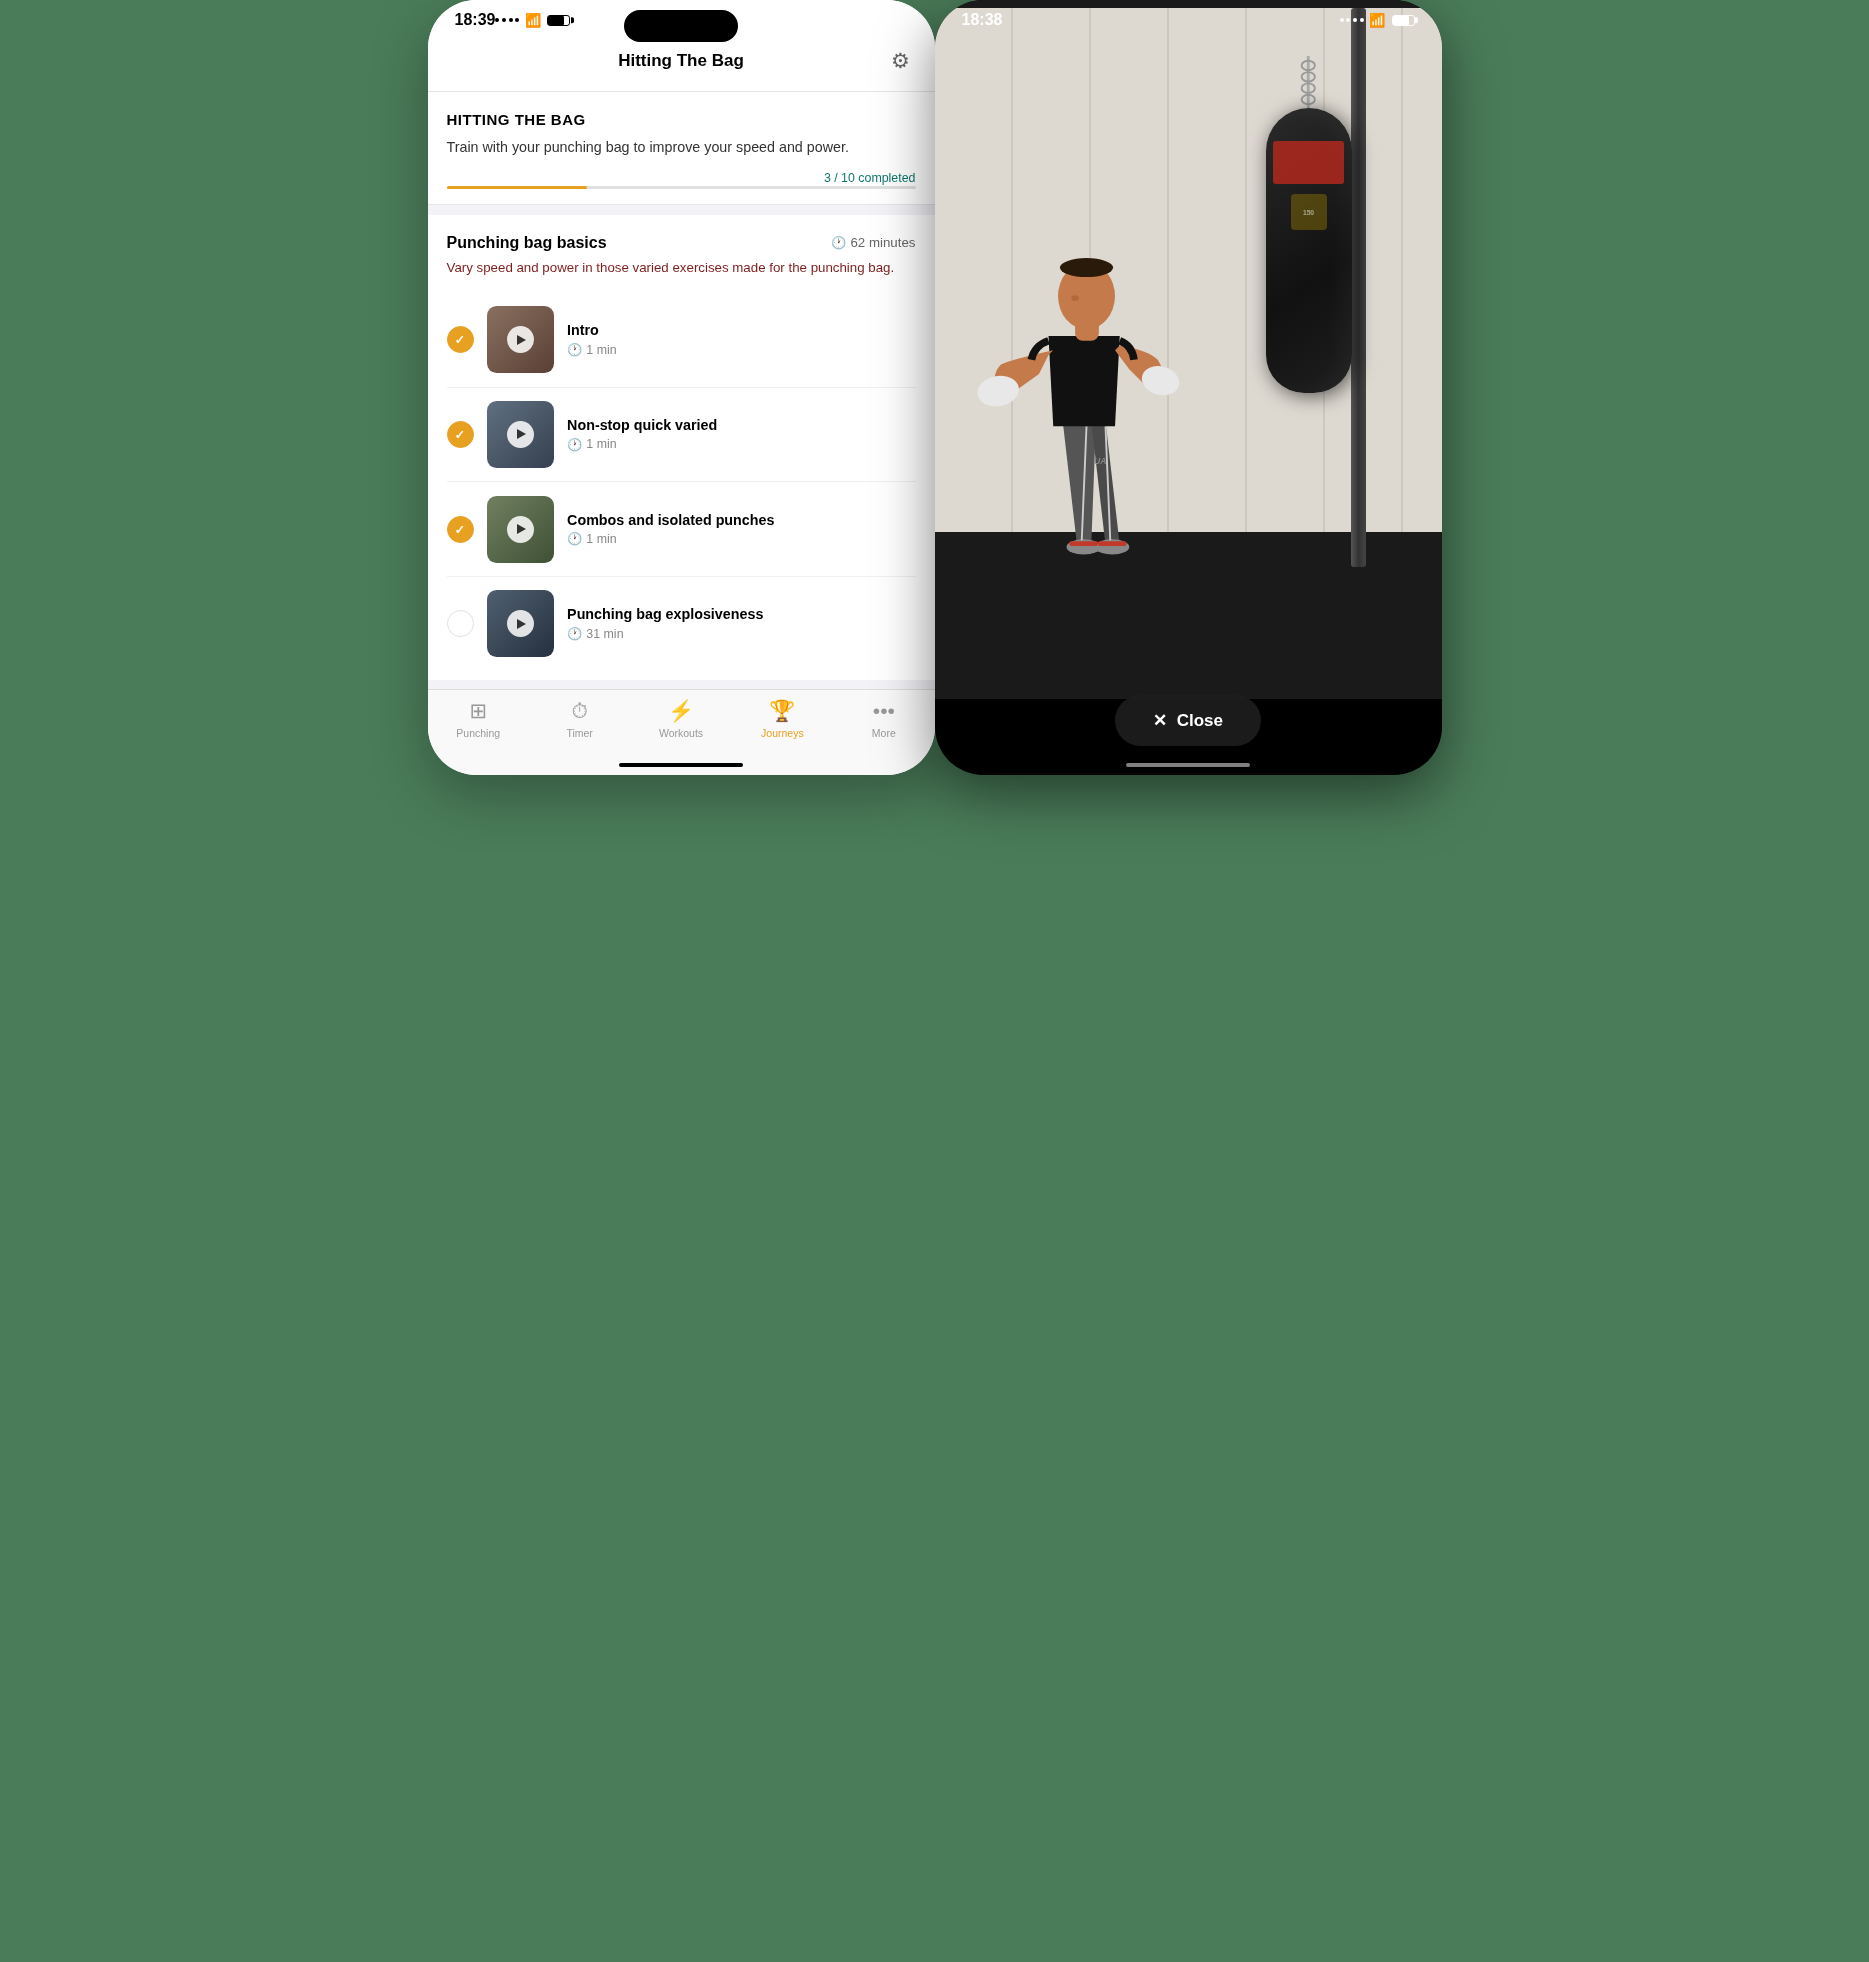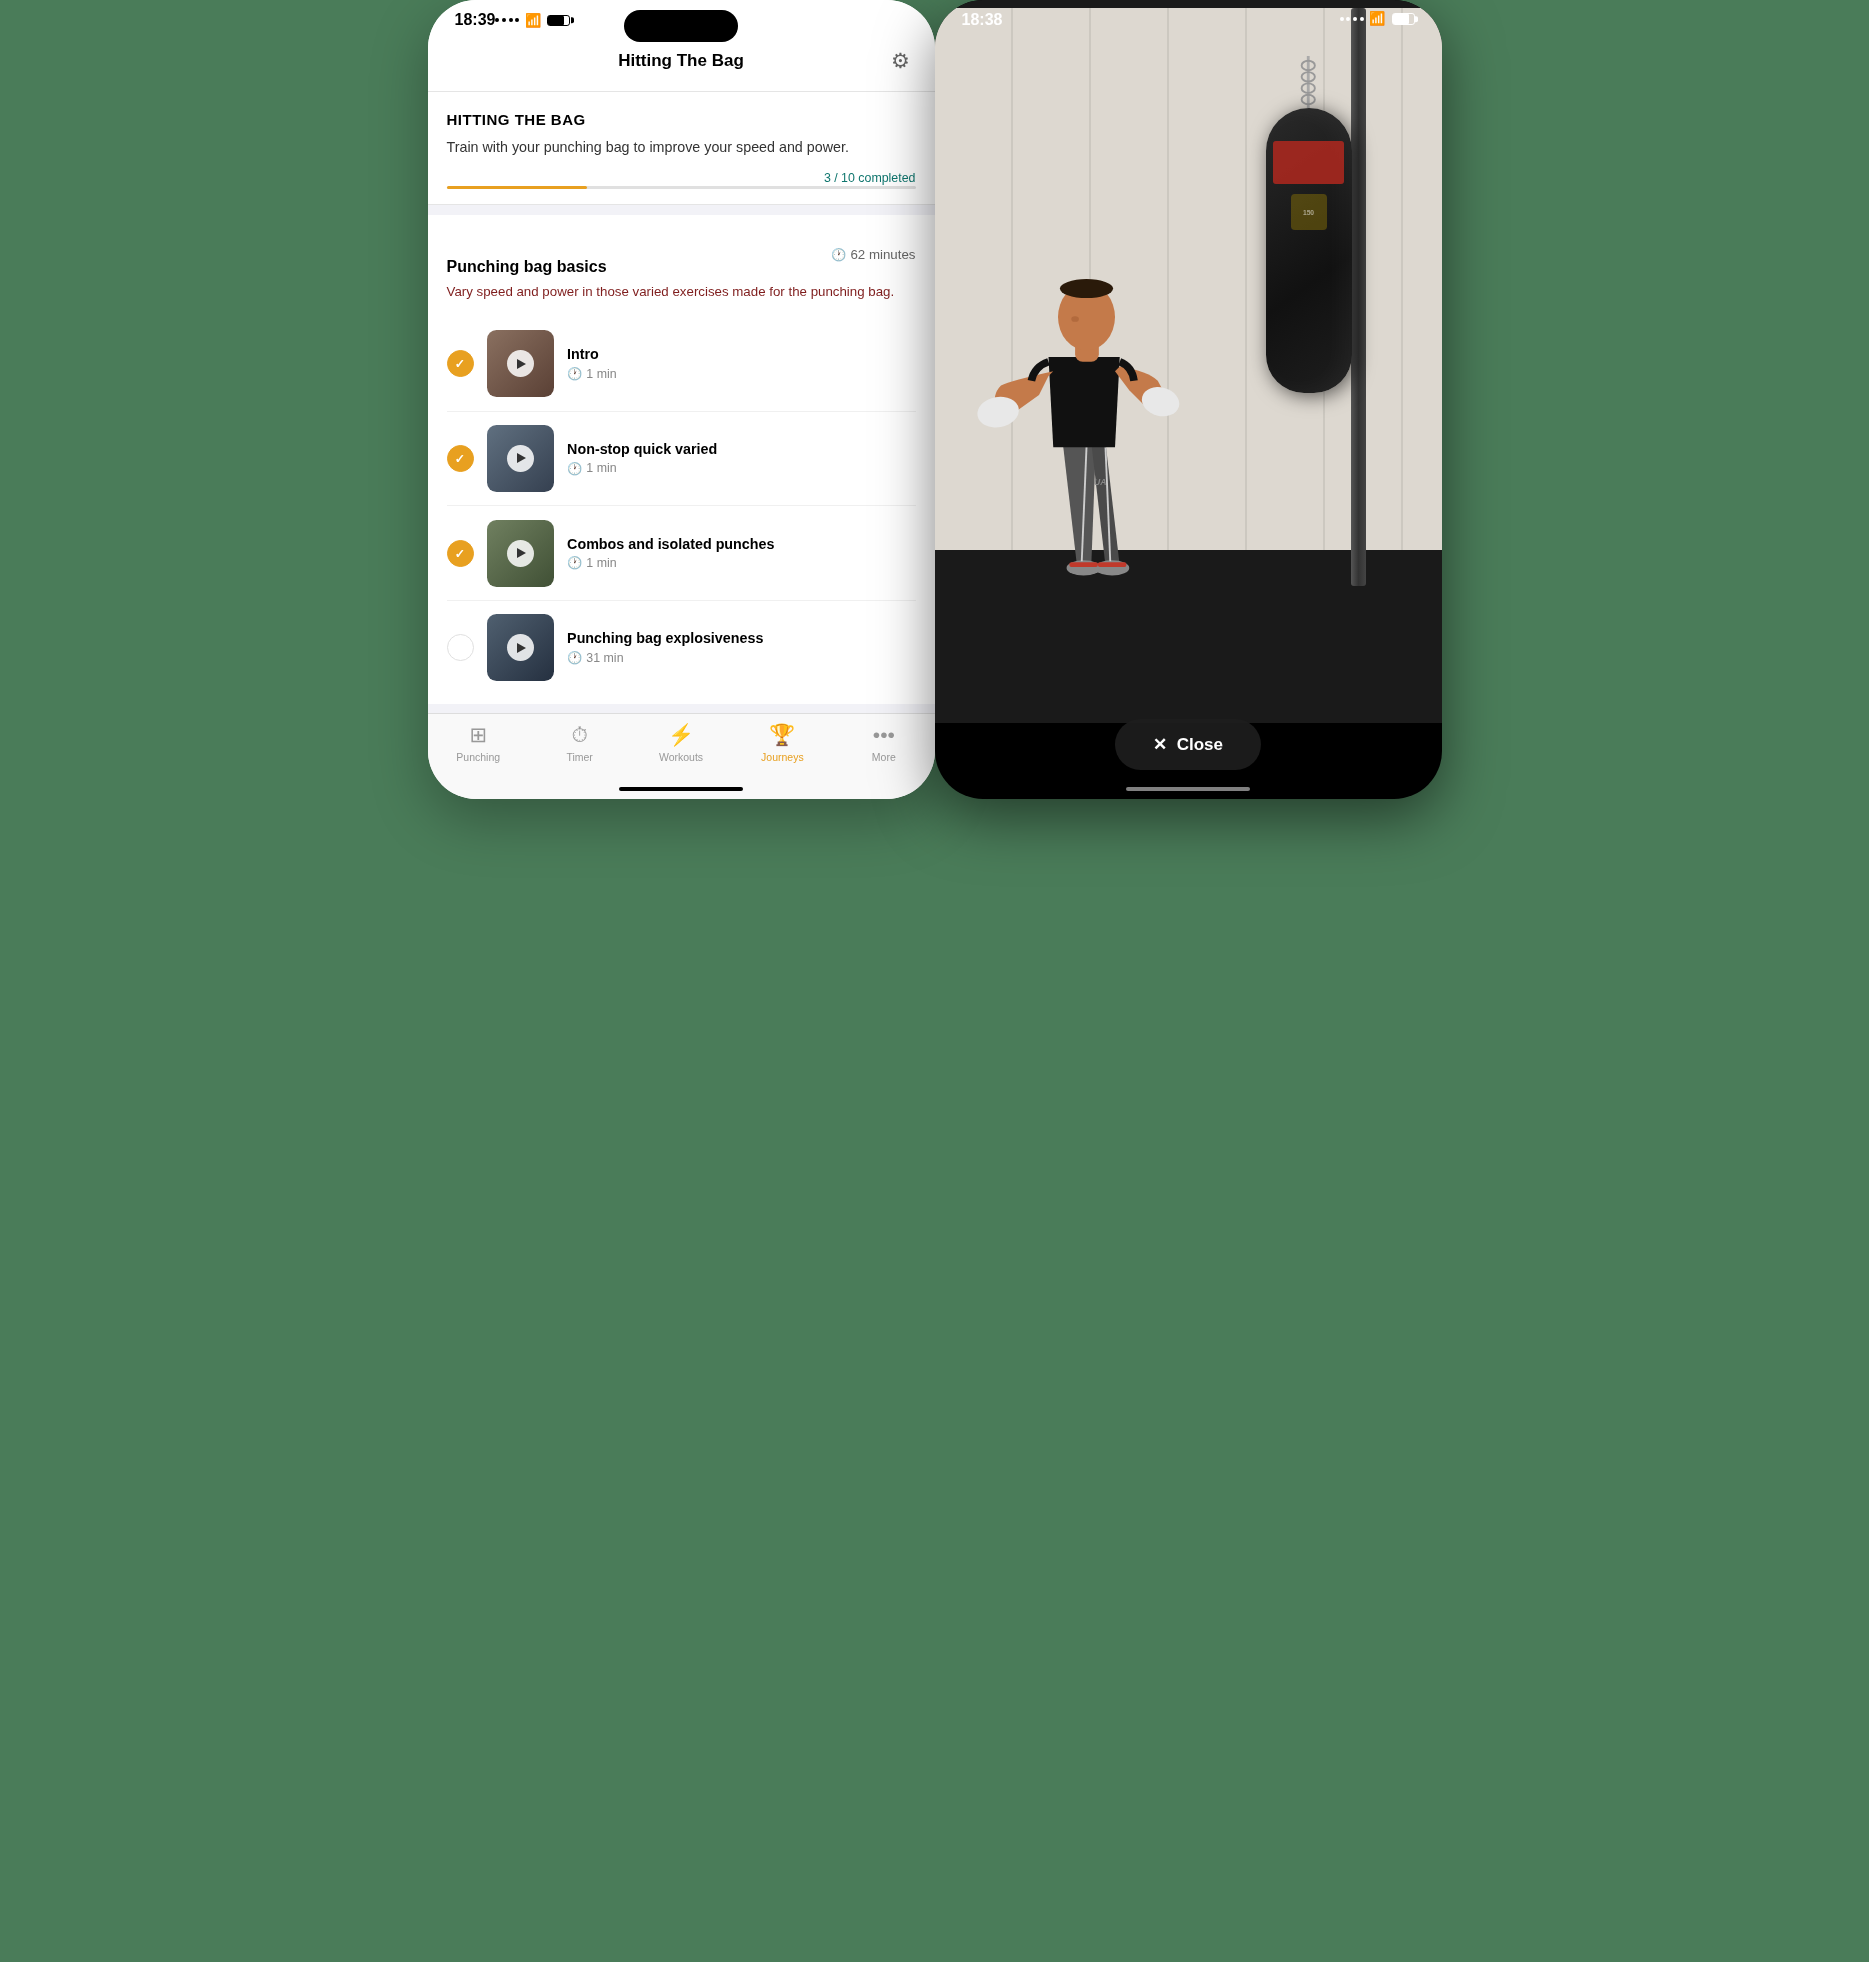--- a/index.html
+++ b/index.html
@@ -141,21 +141,20 @@
     .workout-header {
       display: flex;
       align-items: center;
       justify-content: space-between;
       margin-bottom: 7.6px;
     }
     .workout-title {
       font-size: 16px;
       font-weight: 700;
       color: #000;
-      margin-top: 24px;
     }
     .workout-duration {
       display: flex;
       align-items: center;
       gap: 3.8px;
       font-size: 13.3px;
       color: #666;
     }
     .clock-icon { font-size: 12.4px; }
     .workout-desc {
@@ -281,21 +280,21 @@
     .phone-right {
       width: 507px;
       background: #000;
       border-radius: 48px;
       overflow: hidden;
       position: relative;
       box-shadow: 0 19px 57px rgba(0,0,0,0.5);
     }
     .status-bar-right {
       display: flex;
-      align-items: flex-start;
+      align-items: center;
       justify-content: space-between;
       padding: 11.4px 27px 7.6px;
       background: transparent;
       position: absolute;
       top: 0; left: 0; right: 0;
       z-index: 10;
     }
     .status-time-right {
       font-size: 16px;
       font-weight: 600;

